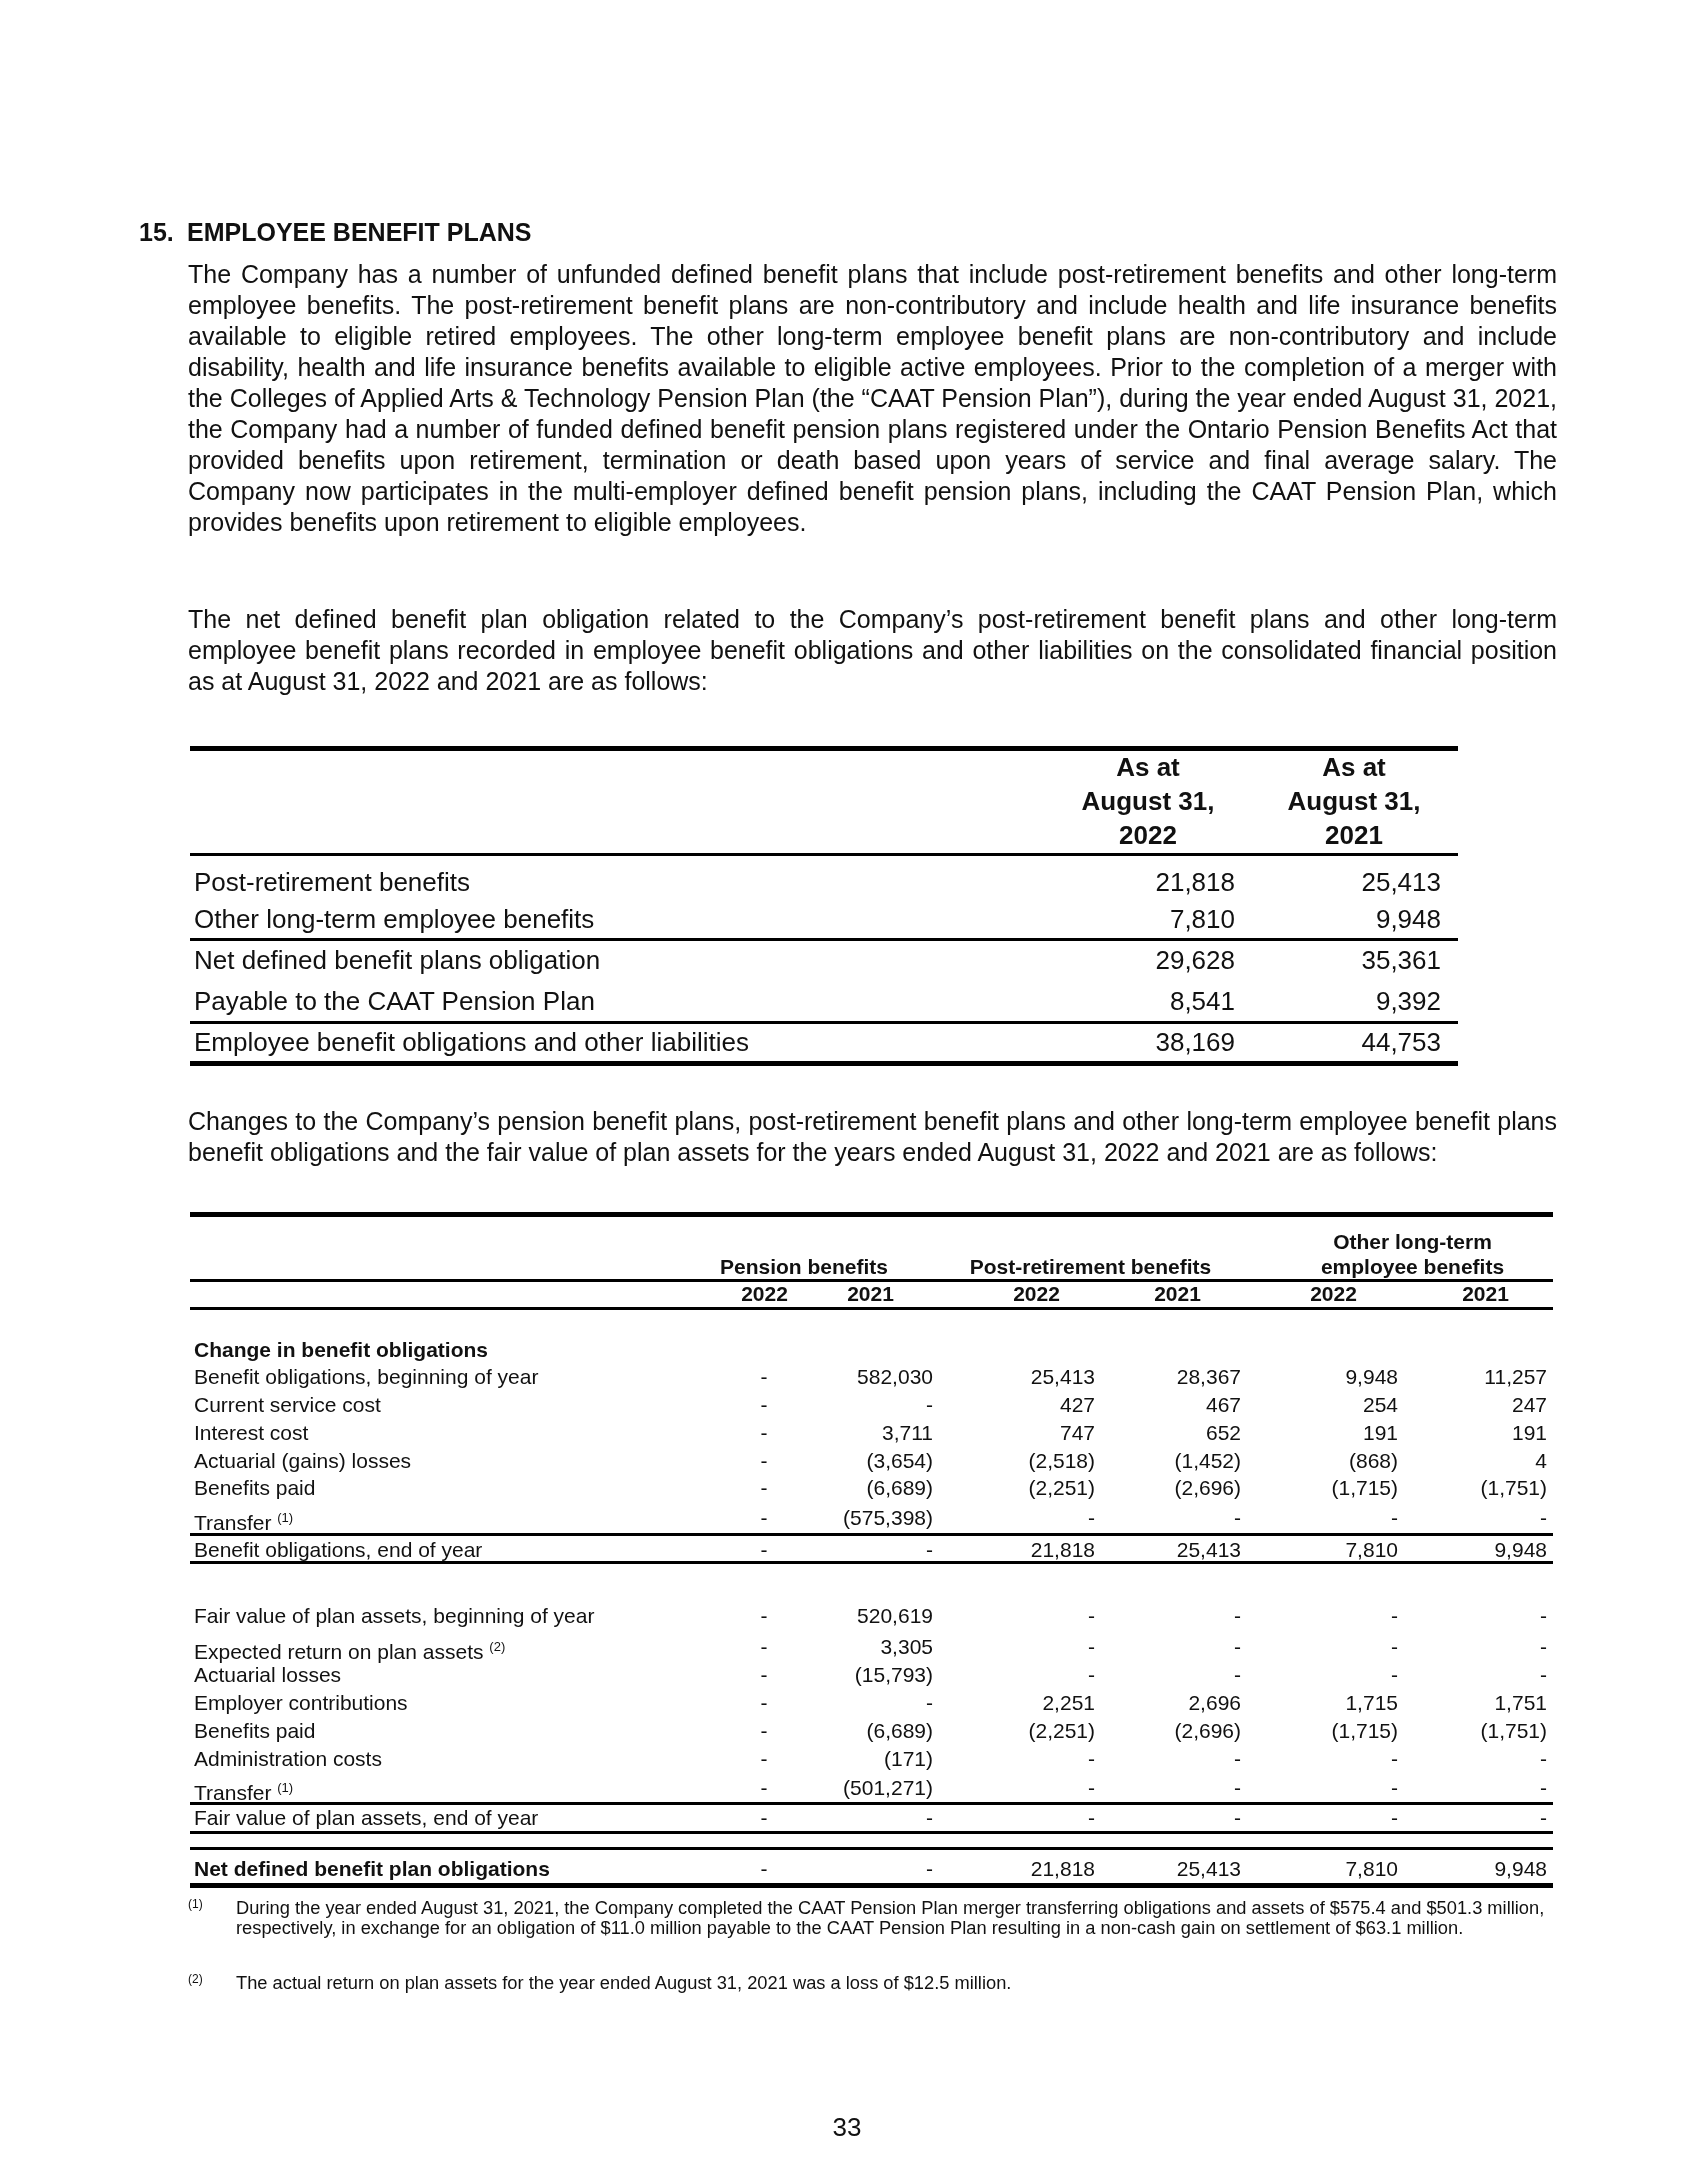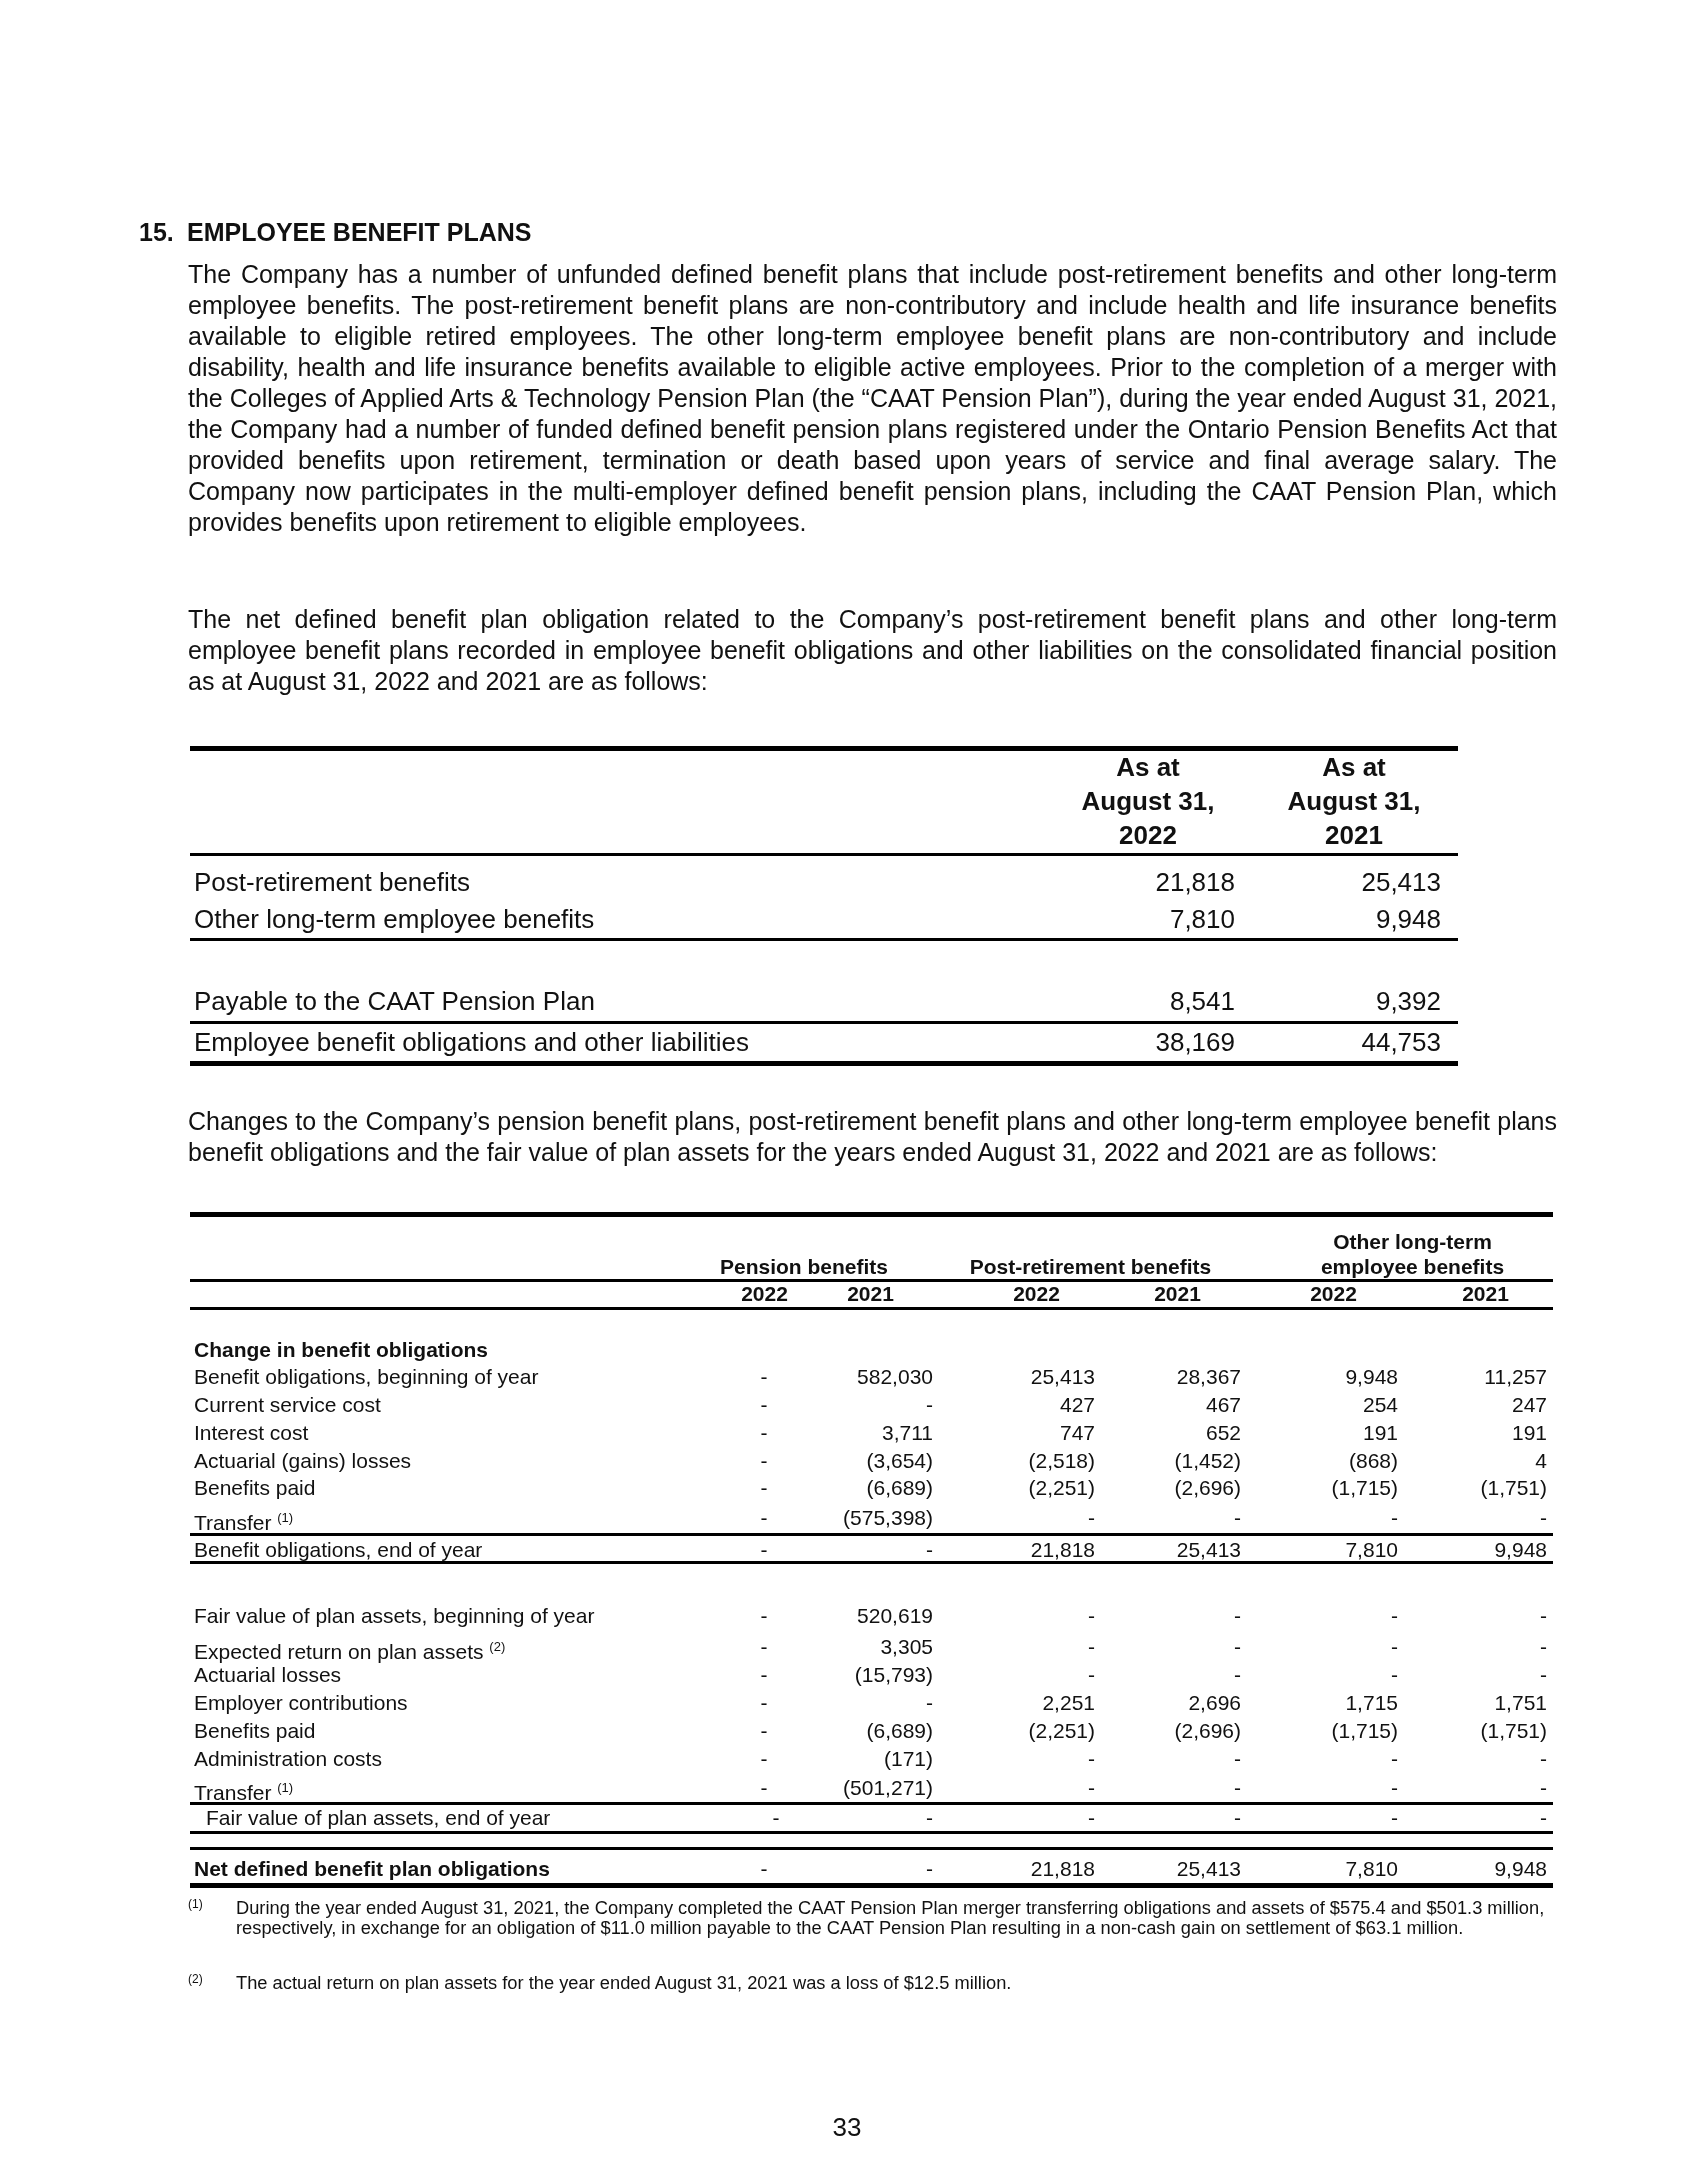--- a/index.html
+++ b/index.html
@@ -70,20 +70,25 @@
     <span class="lbl">Post-retirement benefits</span>
     <span class="v1">21,818</span>
     <span class="v2">25,413</span>
   </div>
   <div class="t1-row" style="top:154px;">
     <span class="lbl">Other long-term employee benefits</span>
     <span class="v1">7,810</span>
     <span class="v2">9,948</span>
   </div>
   <div class="rule" style="top:192px; height:3px;"></div>
+  <div class="t1-row" style="top:195px;">
+    <span class="lbl">Net defined benefit plans obligation</span>
+    <span class="v1">29,628</span>
+    <span class="v2">35,361</span>
+  </div>
   <div class="t1-row" style="top:236px;">
     <span class="lbl">Payable to the CAAT Pension Plan</span>
     <span class="v1">8,541</span>
     <span class="v2">9,392</span>
   </div>
   <div class="rule" style="top:275px; height:3px;"></div>
   <div class="t1-row" style="top:277px;">
     <span class="lbl">Employee benefit obligations and other liabilities</span>
     <span class="v1">38,169</span>
     <span class="v2">44,753</span>
@@ -238,21 +243,21 @@
   <div class="t2-row" style="top:562px;">
     <span class="lbl"><span>Transfer</span> <sup>(1)</sup></span>
     <span class="c c0">-</span>
     <span class="c c1">(501,271)</span>
     <span class="c c2">-</span>
     <span class="c c3">-</span>
     <span class="c c4">-</span>
     <span class="c c5">-</span>
   </div>
   <div class="rule" style="top:590px; height:3px;"></div>
-  <div class="t2-row" style="top:592px;margin-left:12px;">
+  <div class="t2-row" style="top:592px;">
     <span class="lbl">Fair value of plan assets, end of year</span>
     <span class="c c0">-</span>
     <span class="c c1">-</span>
     <span class="c c2">-</span>
     <span class="c c3">-</span>
     <span class="c c4">-</span>
     <span class="c c5">-</span>
   </div>
   <div class="rule" style="top:619px; height:3px;"></div>
 

